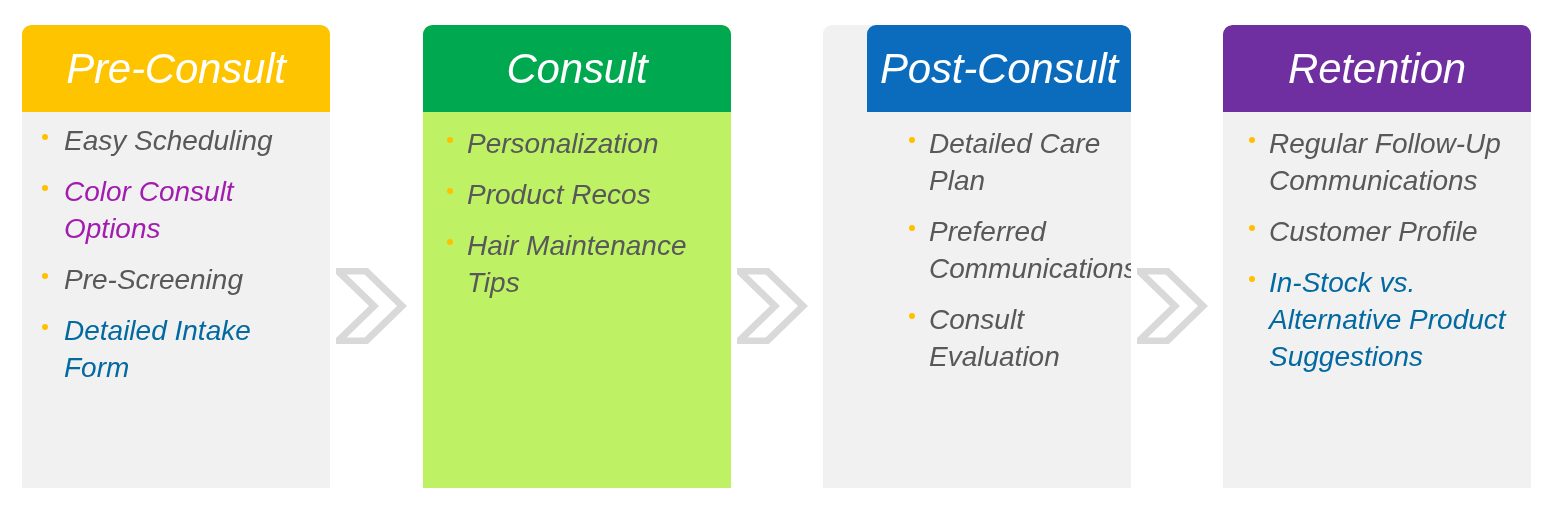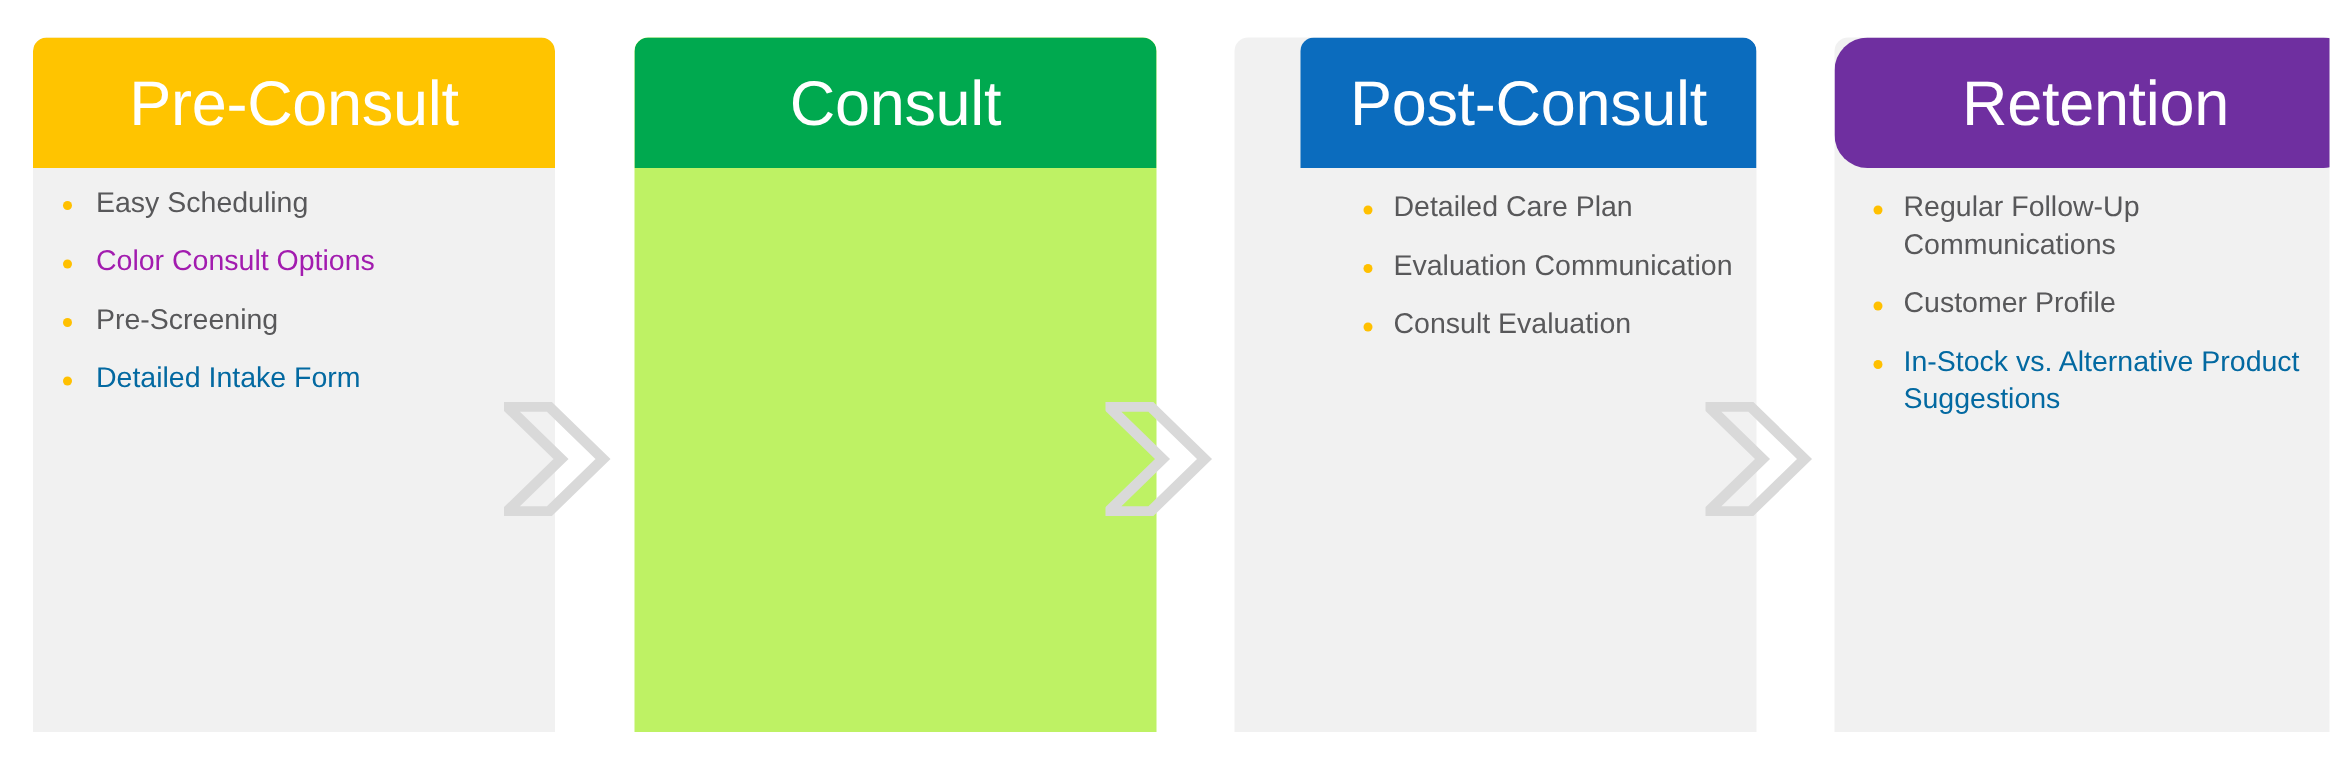--- a/index.html
+++ b/index.html
@@ -18,26 +18,27 @@
     position: relative;
     width: 1553px;
     height: 509px;
     background: #ffffff;
   }
 
   
   .stage {
     position: absolute;
     top: 25px;
-    width: 348px;
+    width: 308px;
     height: 463px;
     background: #f1f1f1;
     border-radius: 9px 9px 0 0;
     overflow: hidden;
     box-sizing: border-box;
+    font-style: italic;
   }
   .stage-1 { left: 22px; }
   .stage-2 { left: 423px; }
   .stage-3 { left: 823px; padding-left: 44px; }
   .stage-4 { left: 1223px; }
 
   .stage-header {
     height: 87px;
     border-radius: 9px 9px 0 0;
     display: flex;
@@ -64,21 +65,21 @@
   .bullet-list {
     list-style: none;
     margin: 0;
     padding: 0;
   }
   .bullet-item {
     position: relative;
     padding-left: 30px;
     margin-bottom: 14px;
     color: #58585a;
-    font-size: 19px;
+    font-size: 28px;
     line-height: 1.32;
     font-weight: 400;
     font-family: "Liberation Sans", sans-serif;
   }
   .bullet-item:last-child { margin-bottom: 0; }
   .bullet-dot {
     position: absolute;
     left: 10px;
     top: 11px;
     width: 6px;
@@ -134,46 +135,62 @@
           <span>Detailed Intake Form</span>
         </li>
       </ul>
     </div>
   </div>
 
   <div class="stage stage-2" style="background: #bef264;">
     <div class="stage-header" style="background: rgb(0, 169, 79);">
       <span class="stage-title">Consult</span>
     </div>
+    <div class="stage-body">
+      <ul class="bullet-list">
+        <li class="bullet-item" style="color: rgb(88, 88, 90);">
+          <span class="bullet-dot" style="background: rgb(255, 192, 0);"></span>
+          <span>Personalization</span>
+        </li>
+        <li class="bullet-item" style="color: rgb(88, 88, 90);">
+          <span class="bullet-dot" style="background: rgb(255, 192, 0);"></span>
+          <span>Product Recos</span>
+        </li>
+        <li class="bullet-item" style="color: rgb(88, 88, 90);">
+          <span class="bullet-dot" style="background: rgb(255, 192, 0);"></span>
+          <span>Hair Maintenance Tips</span>
+        </li>
+      </ul>
+    </div>
   </div>
 
   <div class="stage stage-3" style="background: rgb(241, 241, 241);">
     <div class="stage-header" style="background: rgb(11, 108, 190);">
       <span class="stage-title">Post-Consult</span>
     </div>
     <div class="stage-body">
       <ul class="bullet-list">
         <li class="bullet-item" style="color: rgb(88, 88, 90);">
           <span class="bullet-dot" style="background: rgb(255, 192, 0);"></span>
           <span>Detailed Care Plan</span>
         </li>
         <li class="bullet-item" style="color: rgb(88, 88, 90);">
           <span class="bullet-dot" style="background: rgb(255, 192, 0);"></span>
-          <span>Evaluation Communication</span>
+          <span>Preferred Communications</span>
         </li>
         <li class="bullet-item" style="color: rgb(88, 88, 90);">
           <span class="bullet-dot" style="background: rgb(255, 192, 0);"></span>
           <span>Consult Evaluation</span>
         </li>
       </ul>
     </div>
   </div>
 
   <div class="stage stage-4" style="background: rgb(241, 241, 241);">
-    <div class="stage-header" style="background: rgb(111, 47, 160); border-radius: 22px;">
+    <div class="stage-header" style="background: rgb(111, 47, 160);">
       <span class="stage-title">Retention</span>
     </div>
     <div class="stage-body">
       <ul class="bullet-list">
         <li class="bullet-item" style="color: rgb(88, 88, 90);">
           <span class="bullet-dot" style="background: rgb(255, 192, 0);"></span>
           <span>Regular Follow-Up Communications</span>
         </li>
         <li class="bullet-item" style="color: rgb(88, 88, 90);">
           <span class="bullet-dot" style="background: rgb(255, 192, 0);"></span>

